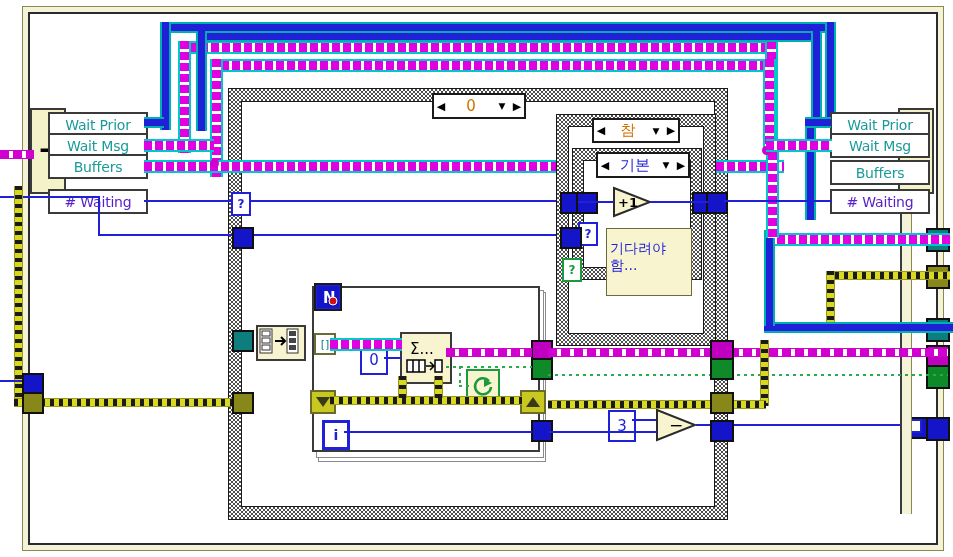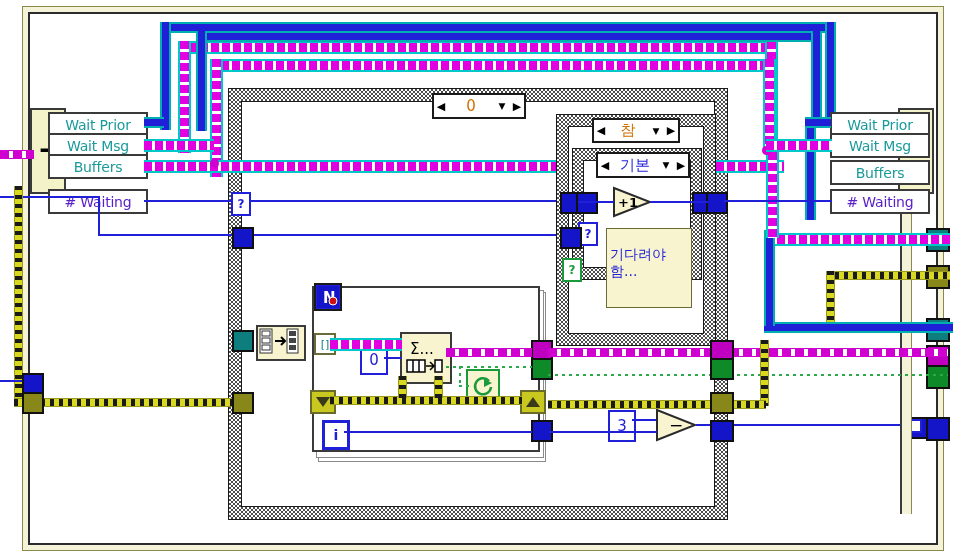--- a/index.html
+++ b/index.html
@@ -96,21 +96,21 @@
      font-size:11px;color:#000;}
   .sel-txt{flex:1;text-align:center;font-size:15px;}
   .sel-txt.orange{color:#d07000;}
   .sel-txt.blue{color:#2020d8;}
   .sel-down{width:16px;text-align:center;font-size:9px;color:#000;}
 
   .const{position:absolute;background:#ffffff;border:2px solid #2020d8;
      display:flex;align-items:center;justify-content:center;
      font-size:15px;color:#2020d8;}
   .str-const{position:absolute;background:#f7f4cf;border:1px solid #6a6a3a;
-     font-size:14px;color:#2020d8;line-height:17px;padding:17px 3px;}
+     font-size:14px;color:#2020d8;line-height:17px;padding:11px 3px;}
 
   .qmark{position:absolute;background:#ffffff;border:2px solid #2020d8;
      display:flex;align-items:center;justify-content:center;
      font-size:12px;color:#2020d8;font-weight:bold;}
   .qmark.green{border-color:#1a9a3a;color:#1a9a3a;}
 
   .it-term{position:absolute;background:#ffffff;border:3px solid #2020d8;
      display:flex;align-items:center;justify-content:center;
      font-size:14px;color:#2020d8;font-weight:bold;}
 

